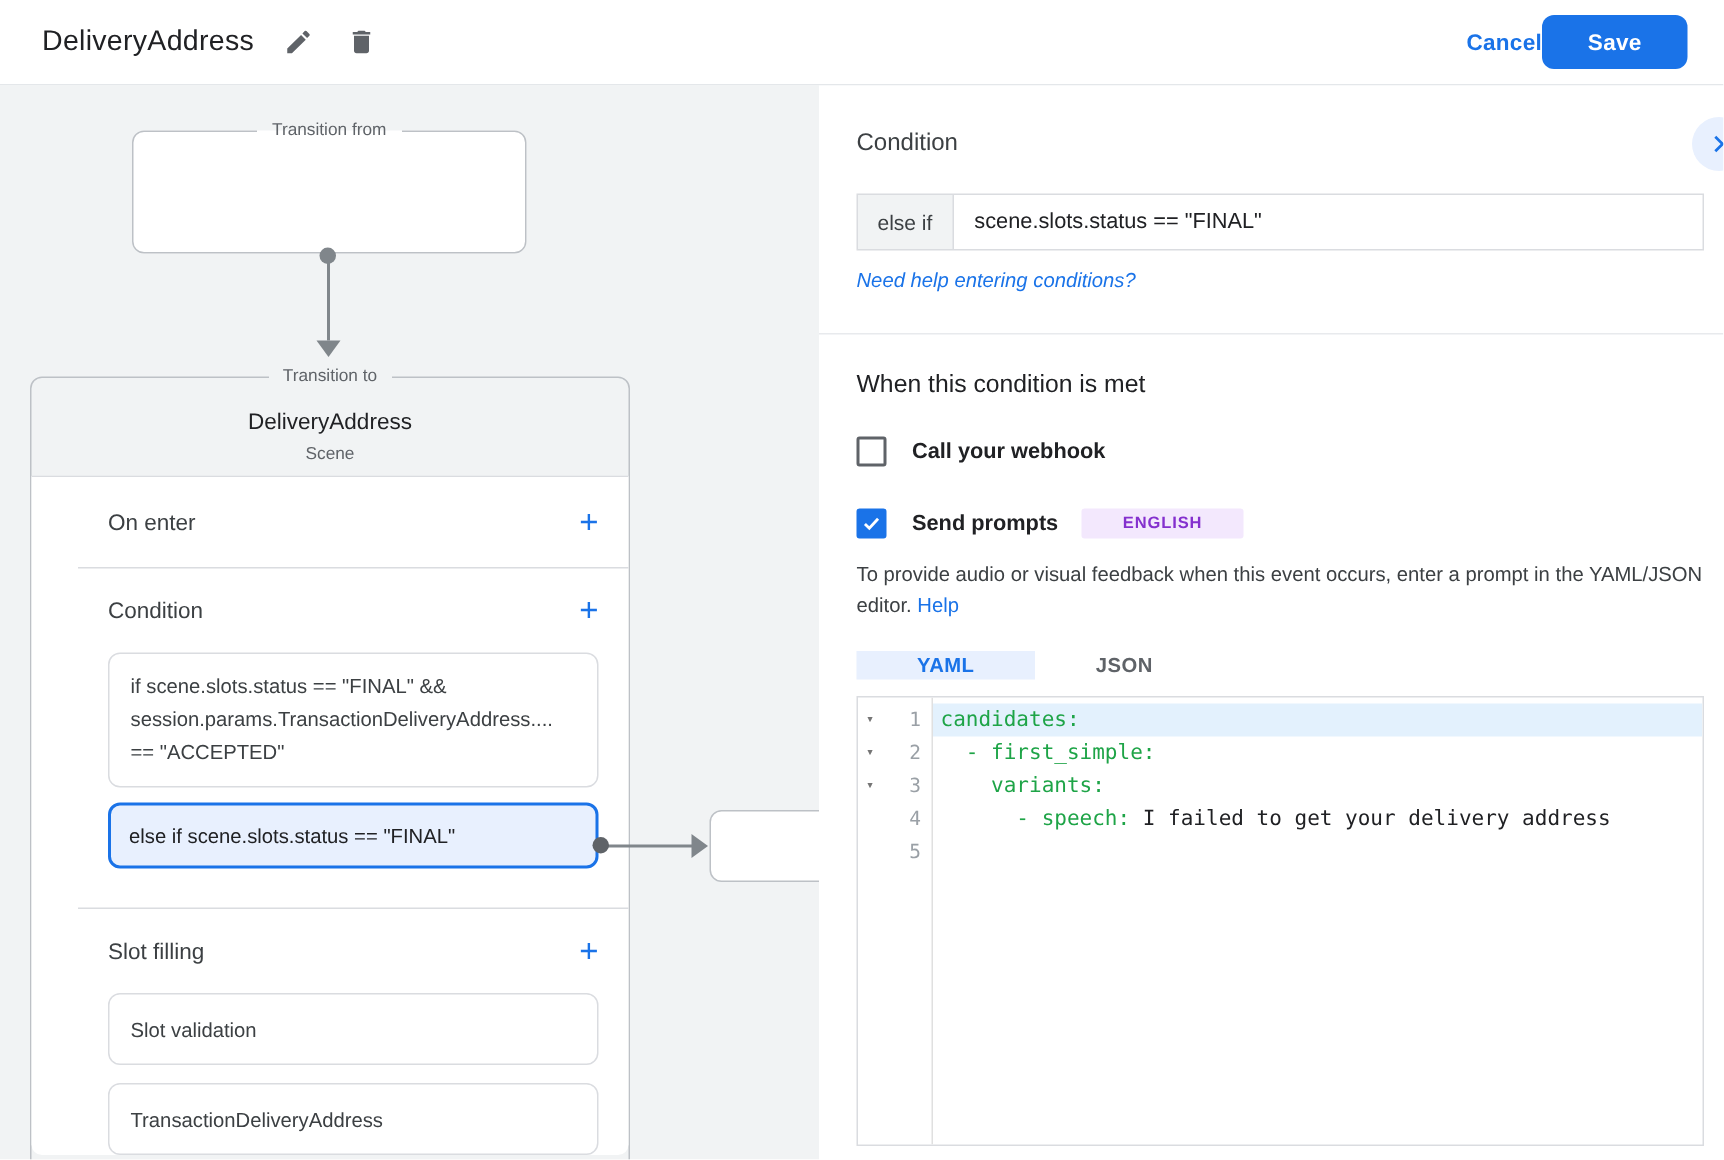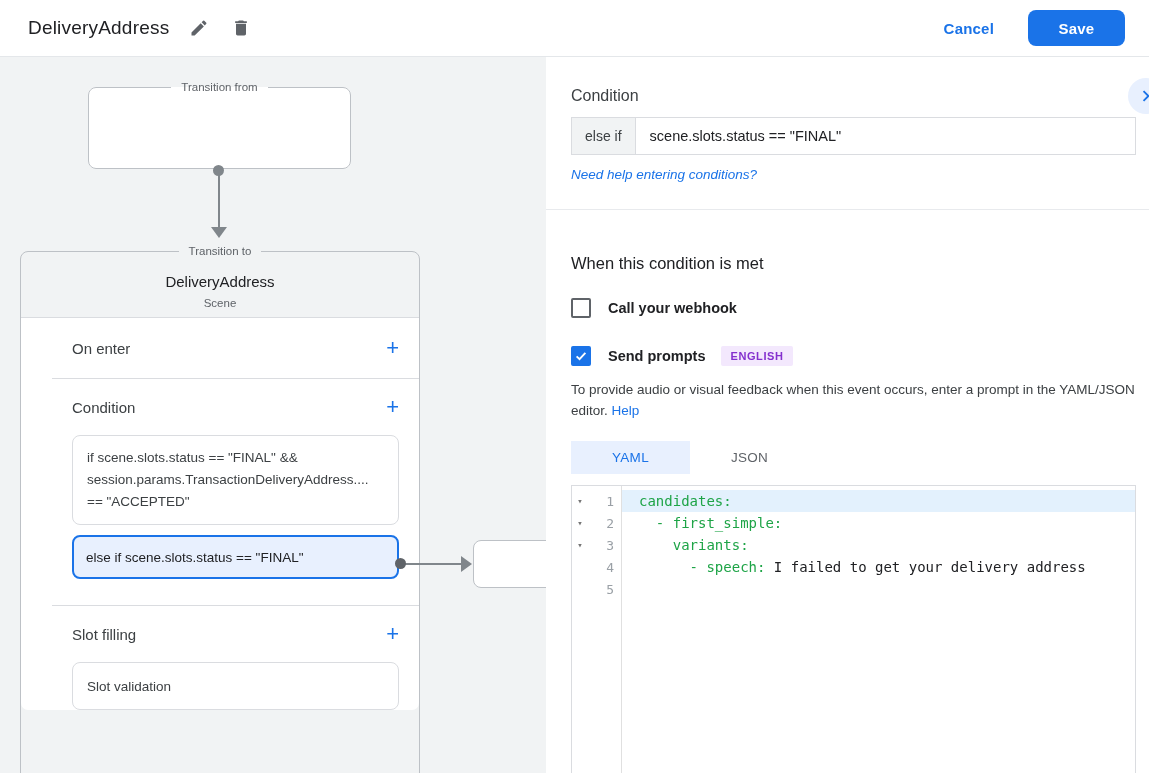--- a/index.html
+++ b/index.html
@@ -8,21 +8,21 @@
 
   
   .topbar { height:57px; background:#fff; border-bottom:1px solid #e4e7ea;
     display:flex; align-items:center; padding:0 24px 0 28px; }
   .topbar-title { font-size:19px; color:#202124; letter-spacing:.2px; }
   .icon-btn { border:none; background:none; cursor:pointer; margin-left:18px;
     width:24px; height:24px; display:flex; align-items:center; justify-content:center; }
   .icon-btn svg { fill:#5f6368; }
   .topbar-spacer { flex:1; }
   .cancel-btn { border:none; background:none; color:#1a73e8; font-size:15px;
-    font-weight:bold; letter-spacing:.2px; margin-right:34px; cursor:pointer;
+    font-weight:bold; letter-spacing:.2px; cursor:pointer;
     font-family:"Liberation Sans", sans-serif; }
   .save-btn { background:#1a73e8; color:#fff; border:none; border-radius:8px;
     width:97px; height:36px; font-size:15px; font-weight:bold; letter-spacing:.2px;
     cursor:pointer; font-family:"Liberation Sans", sans-serif; }
 
   
   .main { display:flex; height:716px; }
 
   
   .flow-panel { width:546px; background:#f1f3f4; position:relative; overflow:hidden; flex:none; }
@@ -71,60 +71,60 @@
     background:#fff; border:1px solid #bdc1c6; border-radius:8px; z-index:2; }
 
   
   .detail-panel { flex:1; background:#fff; position:relative; overflow:hidden; padding:0 0 0 25px; }
   .panel-title { font-size:16px; color:#3c4043; margin-top:30px; font-weight:normal; }
   .collapse-btn { position:absolute; right:-15px; top:21px; width:36px; height:36px;
     border-radius:50%; background:#e8f0fe; border:none; cursor:pointer;
     display:flex; align-items:center; justify-content:center; }
   .collapse-btn svg { fill:#1a73e8; }
 
-  .cond-input-row { margin-top:12px; width:565px; height:38px; border:1px solid #dadce0;
+  .cond-input-row { margin-top:24px; width:565px; height:38px; border:1px solid #dadce0;
     display:flex; align-items:stretch; background:#fff; }
   .cond-prefix { background:#f1f3f4; border-right:1px solid #dadce0; display:flex;
     align-items:center; padding:0 13px; font-size:14px; color:#3c4043; }
   .cond-value { flex:1; border:none; outline:none; padding:0 14px; font-size:14.5px;
     color:#202124; font-family:"Liberation Sans", sans-serif; background:transparent; }
   .help-link { display:inline-block; margin-top:12px; font-size:13.5px; color:#1a73e8;
     text-decoration:none; cursor:pointer;font-style:italic; }
 
   .divider { margin:26px 0 0 -25px; height:1px; background:#e8eaed; }
 
-  .section-title { font-size:16.5px; color:#202124; margin-top:44px; font-weight:normal; }
+  .section-title { font-size:16.5px; color:#202124; margin-top:24px; font-weight:normal; }
 
   .check-row { display:flex; align-items:center; margin-top:25px; }
   .check-row + .check-row { margin-top:28px; }
   .checkbox { width:20px; height:20px; border:2px solid #5f6368; border-radius:2px;
     background:#fff; flex:none; cursor:pointer; }
   .checkbox.checked { background:#1a73e8; border-color:#1a73e8; display:flex;
     align-items:center; justify-content:center; }
   .check-label { margin-left:17px; font-size:14.5px; font-weight:bold; color:#202124; }
   .lang-badge { margin-left:16px; background:#f3e8fd; color:#8430ce; font-size:11px;
-    font-weight:bold; letter-spacing:.6px; padding:4px 9px; border-radius:2px; }
+    font-weight:bold; letter-spacing:.6px; padding:4px 27px; border-radius:2px; }
 
   .helper-text { margin-top:13px; max-width:565px; font-size:13.5px; color:#3c4043; line-height:21px; }
   .inline-link { color:#1a73e8; cursor:pointer; text-decoration:none; }
 
   .tabs { margin-top:20px; display:flex; }
-  .tab { width:119px; height:33px; display:flex; align-items:center; justify-content:center;
-    font-size:13.5px; font-weight:normal; letter-spacing:.3px; color:#5f6368; cursor:pointer; }
+  .tab { width:119px; height:19px; display:flex; align-items:center; justify-content:center;
+    font-size:13.5px; font-weight:bold; letter-spacing:.3px; color:#5f6368; cursor:pointer; }
   .tab.active { background:#e8f0fe; color:#1a73e8; }
 
   .editor { margin-top:11px; width:565px; height:300px; border:1px solid #dadce0;
     display:flex; background:#fff; font-family:"DejaVu Sans Mono","Liberation Mono",monospace;
     font-size:14px; overflow:hidden; }
   .gutter { width:50px; border-right:1px solid #e0e0e0; padding-top:4px; flex:none; }
   .gutter-row { height:22px; display:flex; align-items:center; }
   .fold-cell { width:16px; text-align:center; font-size:9px; color:#757575; cursor:pointer; }
   .num-cell { flex:1; text-align:right; padding-right:7px; font-size:13px; color:#9aa0a6; }
   .code-area { flex:1; padding-top:4px; overflow:hidden; cursor:text; }
-  .code-line { height:22px; line-height:22px; white-space:pre; padding-left:17px; }
+  .code-line { height:22px; line-height:22px; white-space:pre; padding-left:5px; }
   .code-line.active { background:#e3f1fd; }
   .tok-key { color:#1ea447; }
   .tok-val { color:#202124; }
 </style>
 </head>
 <body>
 
 <div class="topbar">
   <span class="topbar-title">DeliveryAddress</span>
   <button class="icon-btn">
@@ -179,20 +179,21 @@
           </div>
           <div class="cond-box-selected">else if scene.slots.status == "FINAL"</div>
         </div>
 
         <div class="card-section card-section-last">
           <div class="section-head">
             <span class="card-row-label">Slot filling</span>
             <span class="plus-icon">+</span>
           </div>
           <div class="slot-box">Slot validation</div>
+          <div class="slot-box">TransactionDeliveryAddress</div>
         </div>
 
       </div>
     </fieldset>
 
     <div class="target-box"></div>
     <div class="h-connector-dot"></div>
     <div class="h-connector-line"></div>
     <div class="h-connector-head"></div>
 

